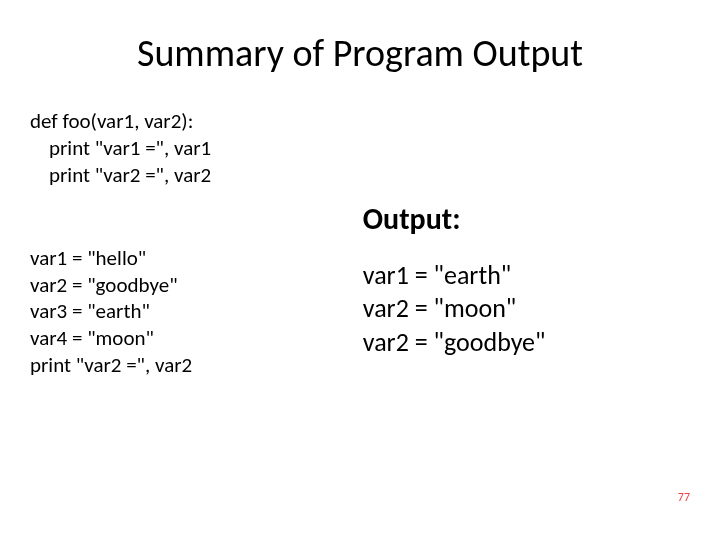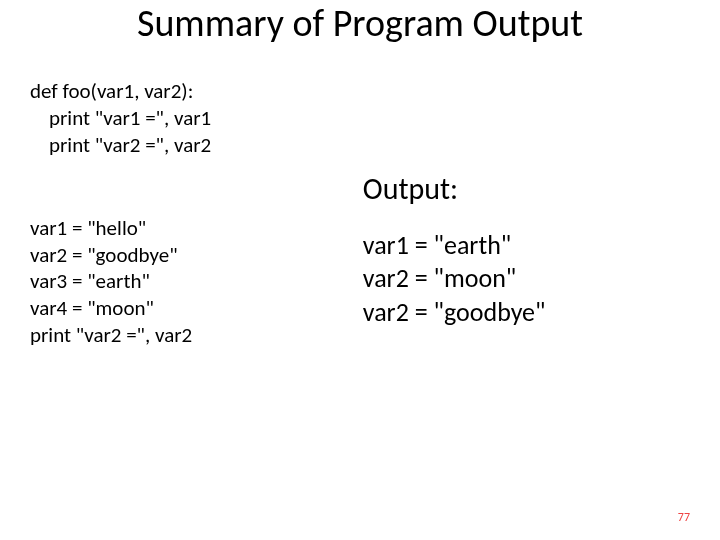--- a/index.html
+++ b/index.html
@@ -9,20 +9,21 @@
       background: #ffffff;
       font-family: Calibri, Arial, sans-serif;
       position: relative;
       overflow: hidden;
     }
     .title {
       text-align: center;
       font-size: 38px;
       font-weight: 400;
       color: #000;
+      margin-top: 30px;
       letter-spacing: 0px;
     }
     .columns {
       display: flex;
       flex-direction: row;
       padding-left: 30px;
       padding-right: 50px;
       margin-top: 32px;
     }
     .left-col {
@@ -39,36 +40,36 @@
       font-family: Calibri, Arial, sans-serif;
     }
     .code-line {
       white-space: pre;
     }
     .spacer {
       height: 56px;
     }
     .output-heading {
       font-size: 30px;
-      font-weight: 400;
+      font-weight: 700;
       color: #000;
       margin-bottom: 22px;
     }
     .output-block {
       font-size: 26px;
       line-height: 1.28;
       color: #000;
       font-family: Calibri, Arial, sans-serif;
     }
     .output-line {
       white-space: pre;
     }
     .page-number {
       position: absolute;
-      bottom: 16px;
+      bottom: 36px;
       right: 30px;
       font-size: 12px;
       color: #ef4444;
     }
   </style>
 </head>
 <body>
 
 <h1 class="title">Summary of Program Output</h1>
 

